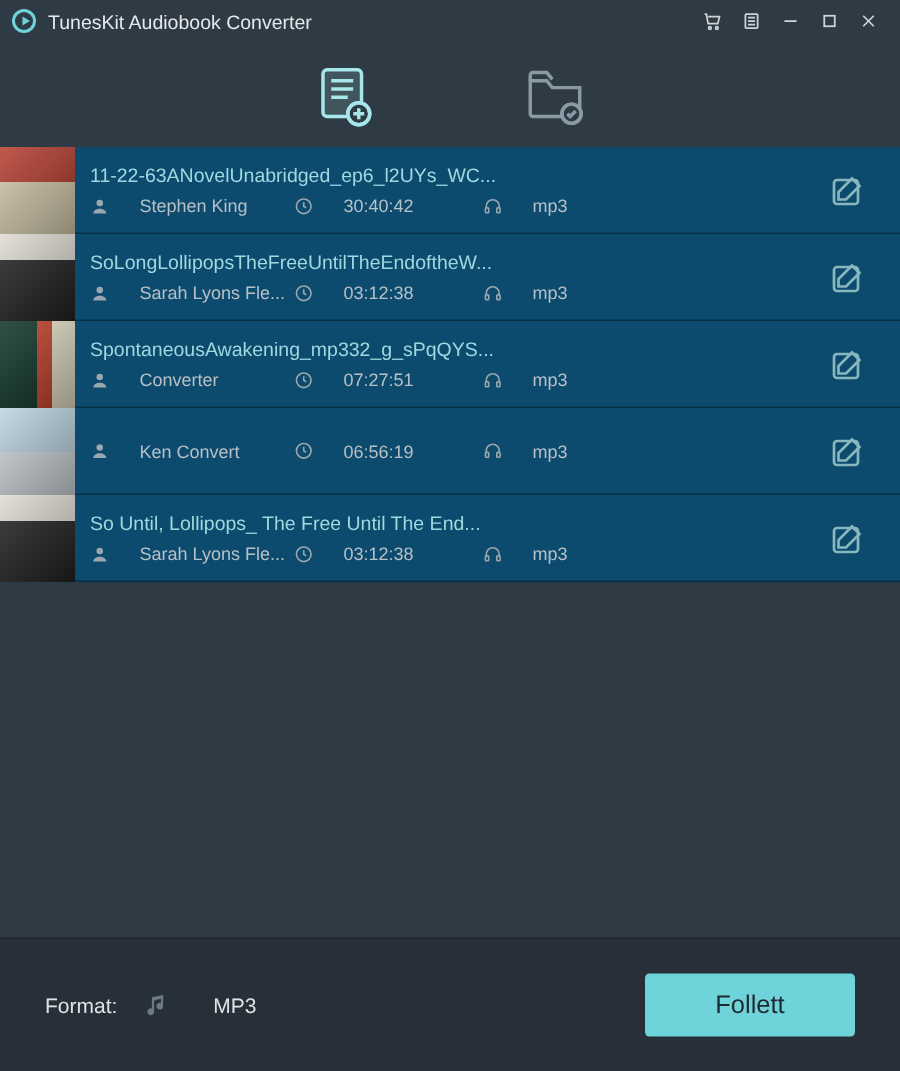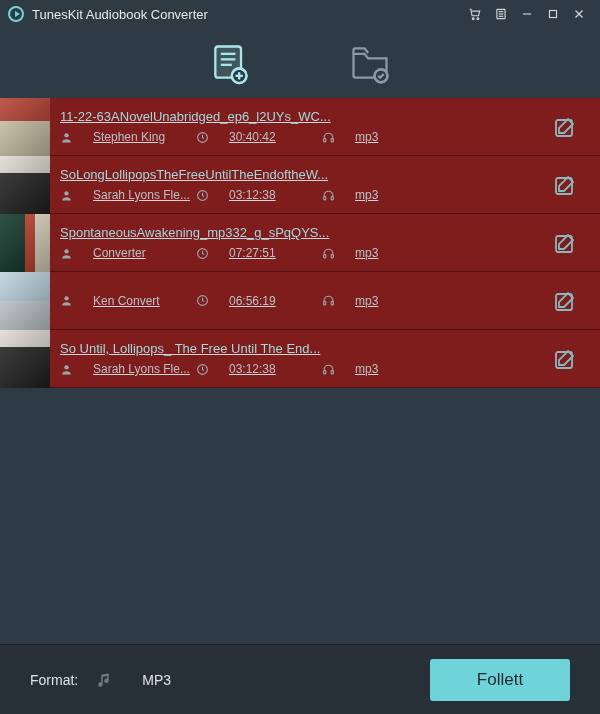--- a/index.html
+++ b/index.html
@@ -60,22 +60,21 @@
   .list {
     background: #2f3b44;
     flex: 1;
     overflow: hidden;
   }
   .row {
     display: flex;
     align-items: stretch;
     height: 58px;
     border-bottom: 1px solid rgba(0,0,0,0.35);
-    background: #7f1d1d;
-    text-decoration: underline;
+    background: #0c4a6e;
   }
   .thumb {
     width: 50px; height: 58px;
     background: #6c6c6c;
     position: relative;
     flex-shrink: 0;
   }
   .thumb::after{
     content:""; position:absolute; inset:0;
     background: linear-gradient(135deg, rgba(255,255,255,0.15), rgba(0,0,0,0.35));
@@ -113,21 +112,21 @@
   .editbtn {
     width: 70px;
     display:flex; align-items:center; justify-content:center;
     color: #88b7bd;
     cursor:pointer;
   }
   .editbtn svg{ width:24px; height:24px; }
 
   
   .footer {
-    height: 70px;
+    height: 89px;
     background: #273038;
     border-top: 1px solid #1c252b;
     display:flex; align-items:center;
     padding: 0 30px;
     gap: 18px;
   }
   .footer .lbl { font-size: 14px; color: #dfe3e6; }
   .footer .ficon { color:#6a7a84; display:flex; align-items:center; }
   .footer .ficon svg{ width:18px; height:18px; }
   .footer .fval { font-size: 14px; color:#dfe3e6; margin-left:10px; }

